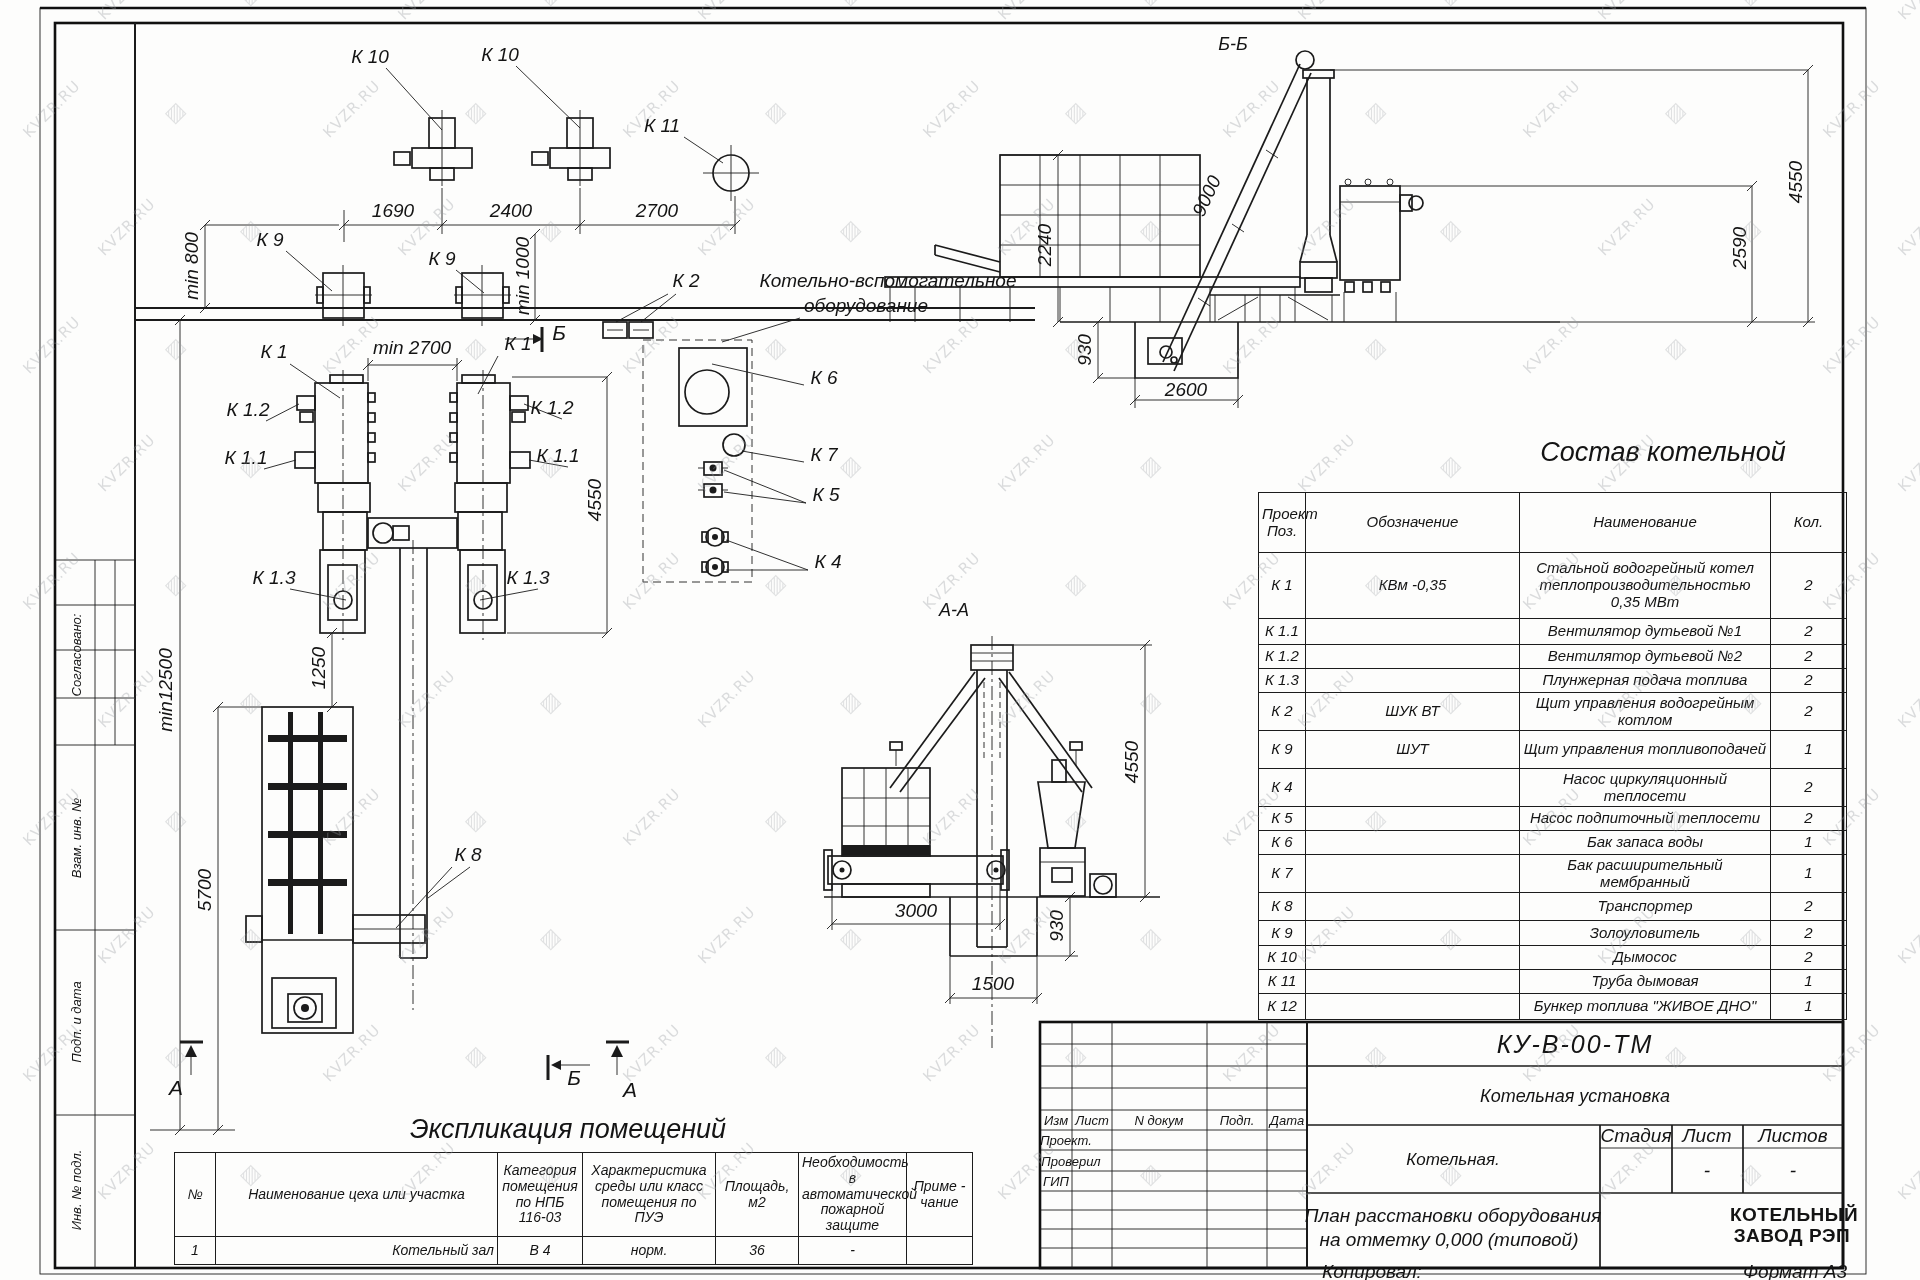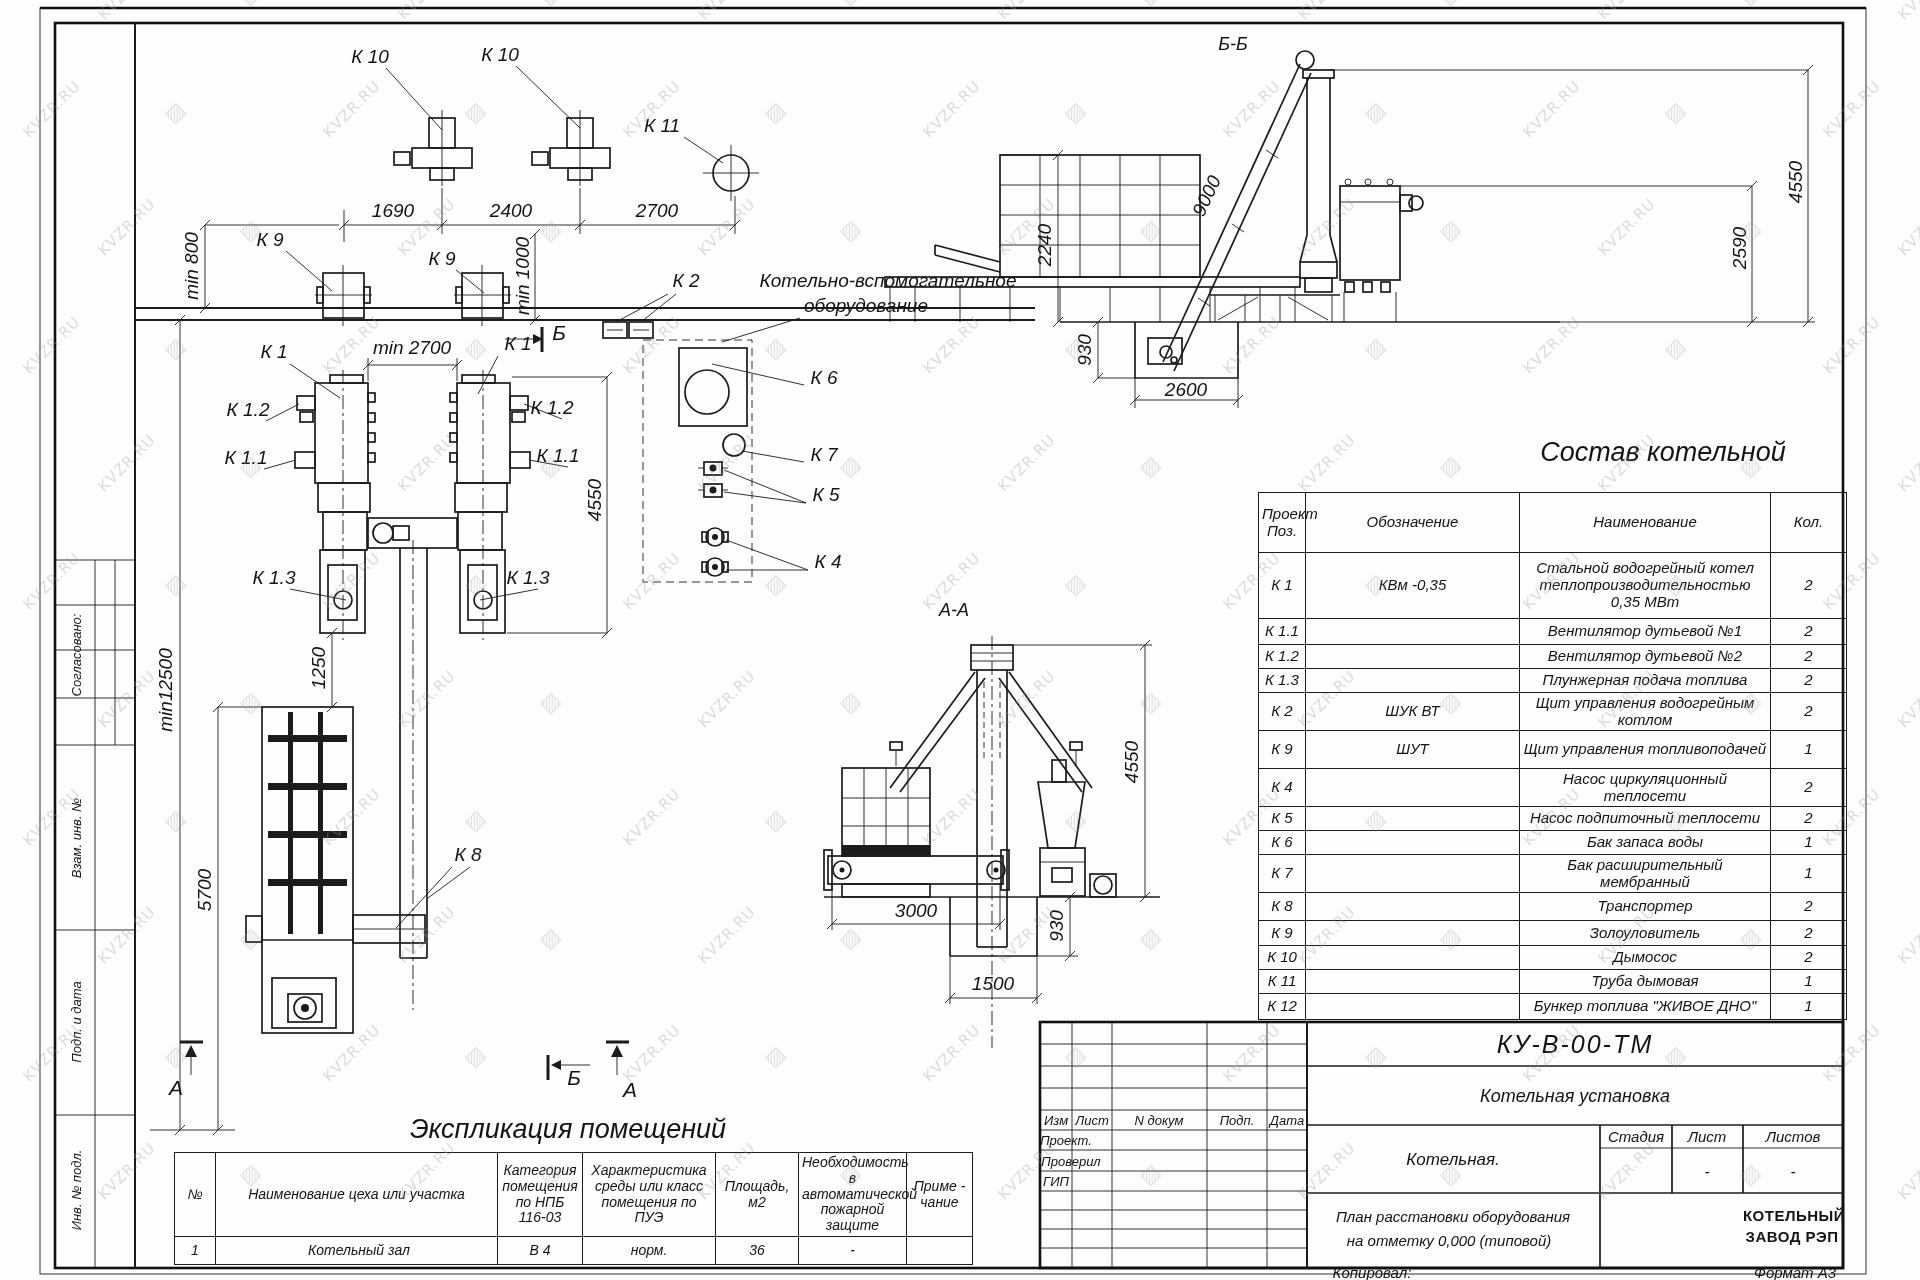--- a/index.html
+++ b/index.html
@@ -11,21 +11,21 @@
       color:#989ca1;opacity:.34;letter-spacing:1px;white-space:nowrap}
   .wmg{font-size:20px;opacity:.28}
   .lbl{position:absolute;transform:translate(-50%,-50%);font:italic 19px "Liberation Sans",sans-serif;
        color:#141414;white-space:nowrap;z-index:4}
   .rv{transform:translate(-50%,-50%) rotate(-90deg)}
   .r65{transform:translate(-50%,-50%) rotate(-65deg)}
   .big{font-size:27px}
   .sec{font-size:18px}
   .mk{font-size:21px}
   .sm{font-size:13px}
-  .md{font-size:15px}
+  .md{font-size:19px}
   .tb17{font-size:17px}
   .tb18{font-size:18px}
   .doc{font-size:25px;letter-spacing:2px}
   .nrm{font-style:normal}
   .tbl{position:absolute;border-collapse:collapse;table-layout:fixed;z-index:4;
        font:italic 15px "Liberation Sans",sans-serif;color:#141414;background:transparent}
   .tbl td{border:1.4px solid #1c1c1c;padding:0 3px;text-align:center;vertical-align:middle;line-height:1.12}
   #expl{font-size:14px}
   #logo{position:absolute;left:1608px;top:1200px;width:232px;height:56px;display:flex;
         align-items:center;z-index:4;color:#111}
@@ -779,21 +779,21 @@
     <td>№</td>
     <td>Наименование цеха или участка</td>
     <td>Категория помещения по НПБ 116-03</td>
     <td>Характеристика среды или класс помещения по ПУЭ</td>
     <td>Площадь, м2</td>
     <td>Необходимость в автоматической пожарной защите</td>
     <td>Приме - чание</td>
   </tr>
   <tr style="height:28px">
     <td>1</td>
-    <td style="text-align:center;padding-left:8px">Котельный зал</td>
+    <td style="text-align:right;padding-left:8px">Котельный зал</td>
     <td>В 4</td>
     <td>норм.</td>
     <td>36</td>
     <td>-</td>
     <td></td>
   </tr>
 </tbody>
     </table>
 
 <span class="lbl doc" style="left:1575px;top:1044px">КУ-В-00-ТМ</span>

